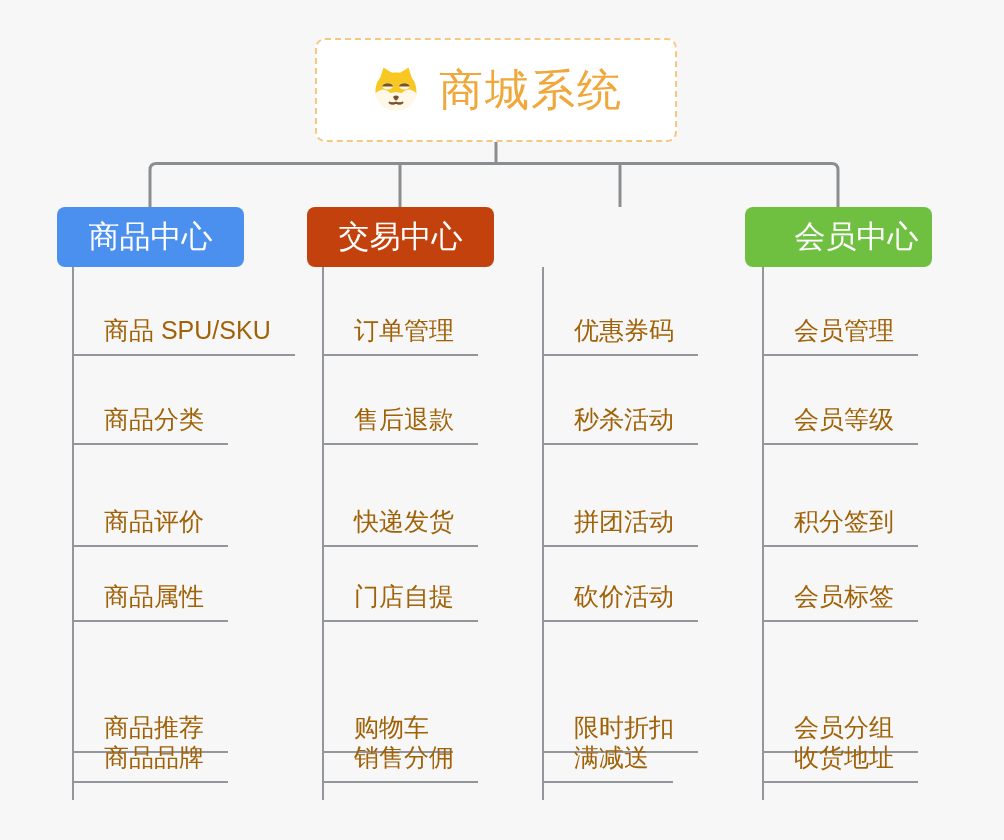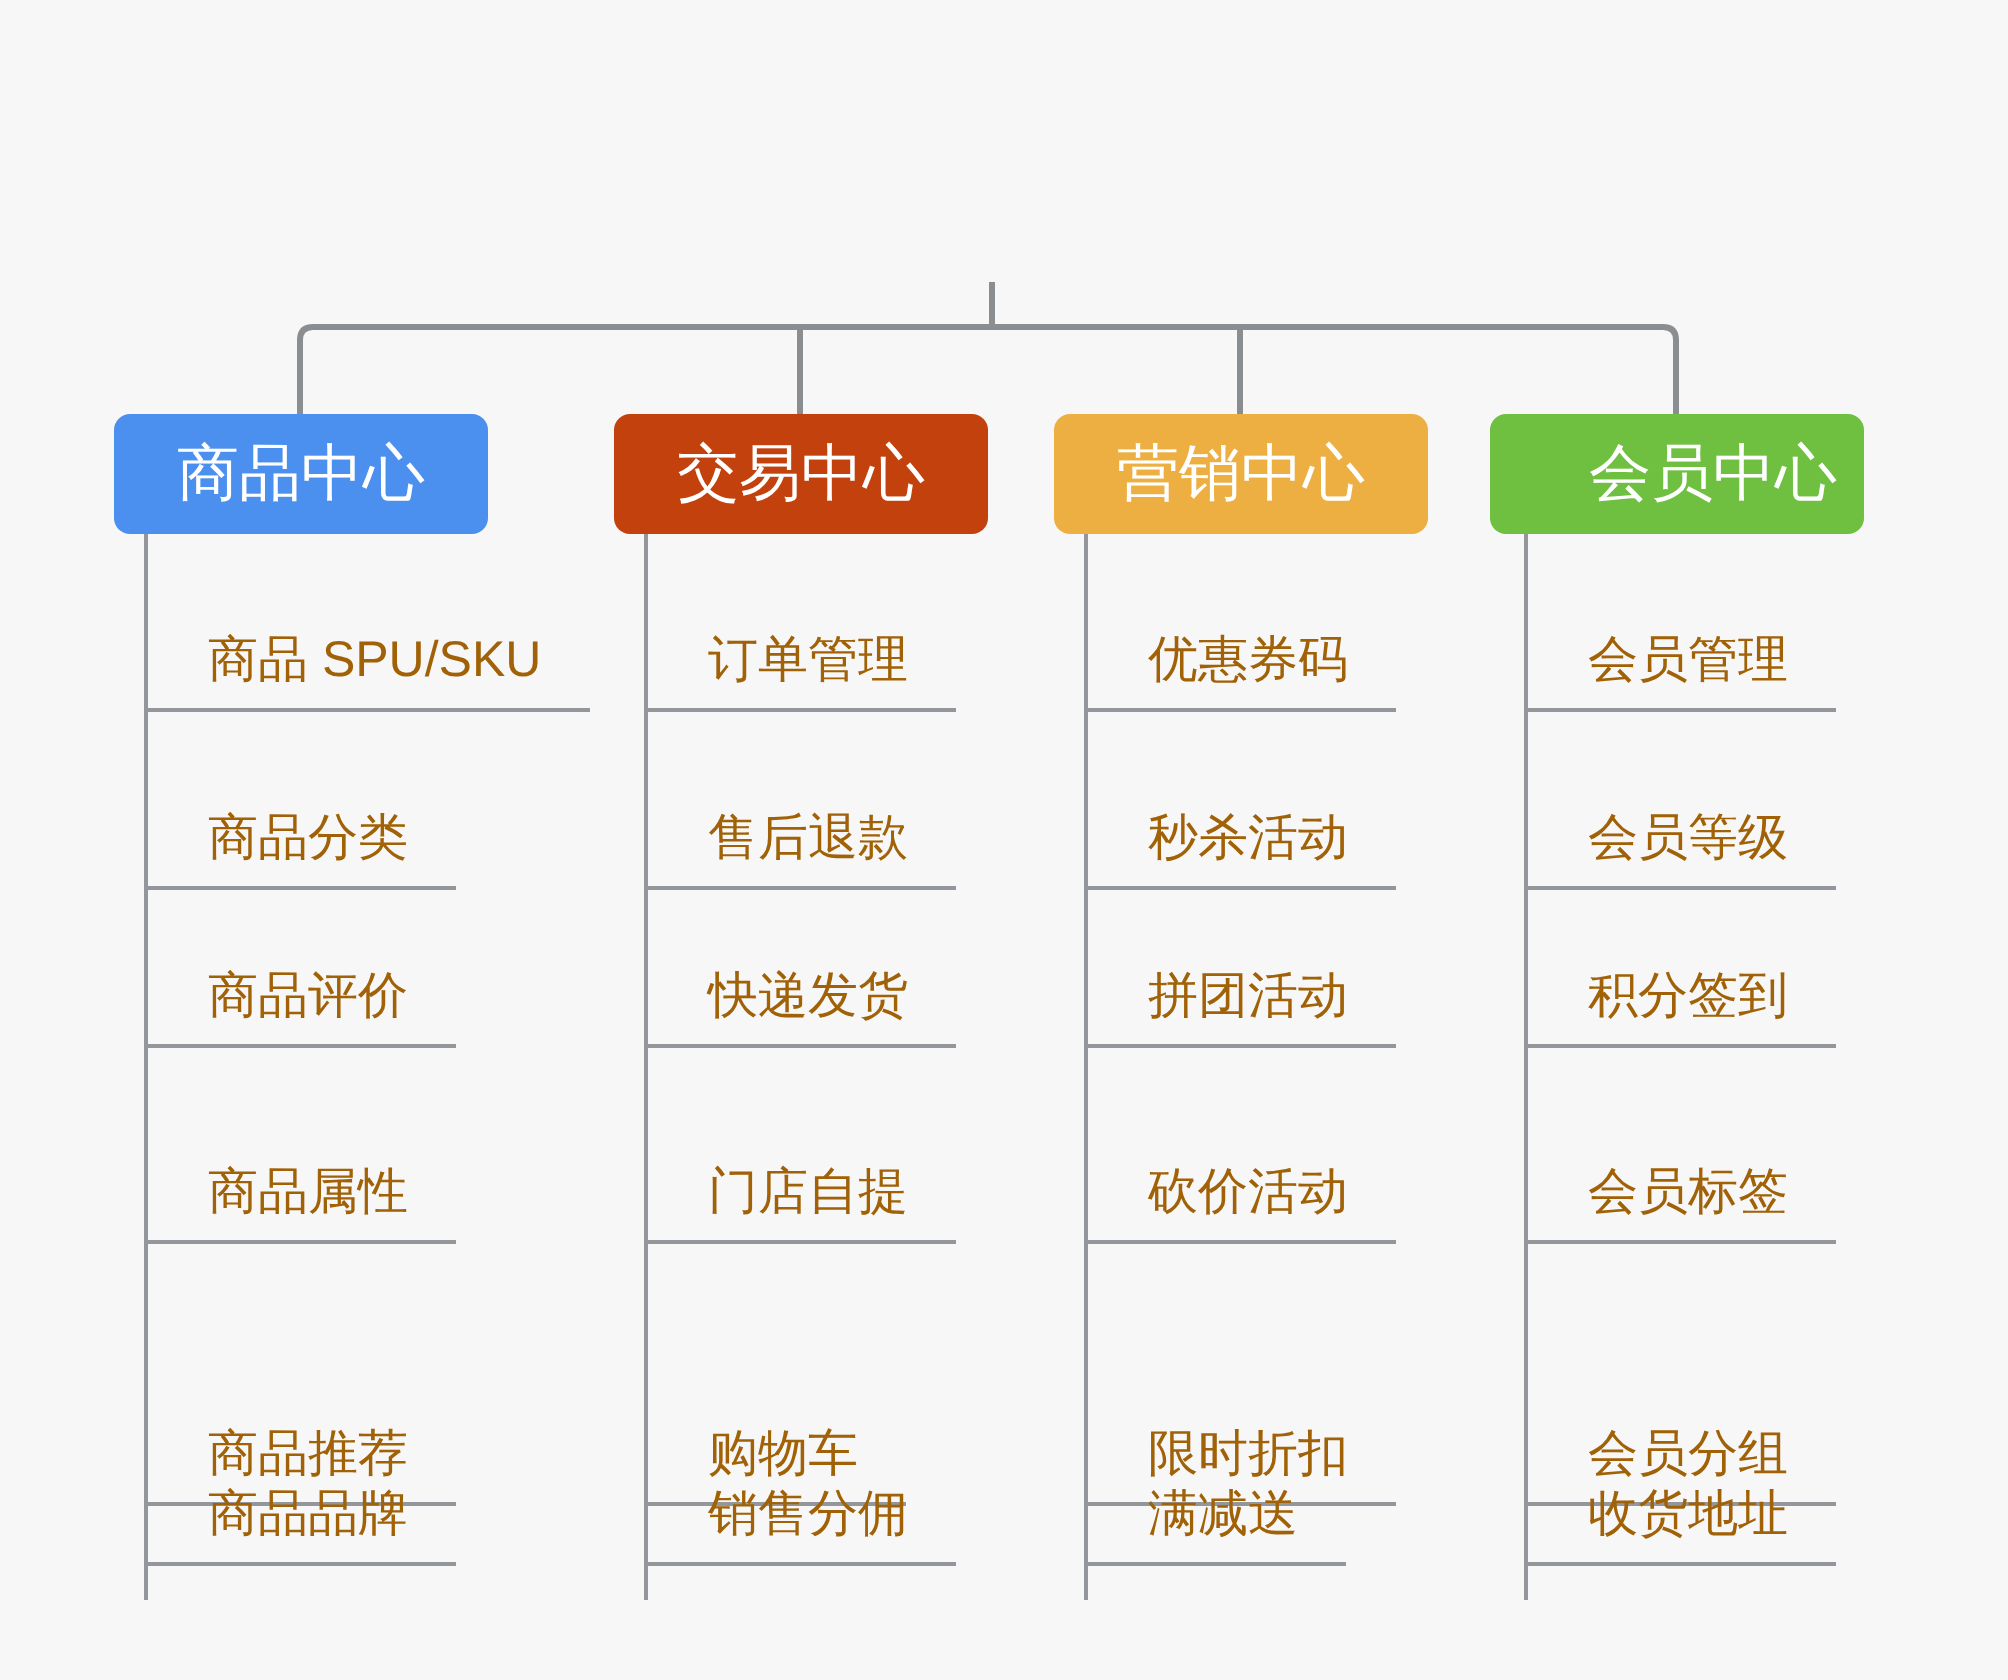--- a/index.html
+++ b/index.html
@@ -49,46 +49,58 @@
   }
   .item {
     position:absolute; left:0;
     padding:0 24px 9px 32px;
     border-bottom:2px solid #93969a;
     font-size:25px; line-height:30px;
     color:#a16207; white-space:nowrap;
   }
   .item:nth-child(1){ top:48px; }
   .item:nth-child(2){ top:137px; }
-  .item:nth-child(3){ top:216px; }
+  .item:nth-child(3){ top:239px; }
   .item:nth-child(4){ top:314px; }
   .item:nth-child(5){ top:417px;margin-top:28px; }
   .item:nth-child(6){ top:475px; }
 </style>
 </head>
 <body>
 
 <div class="canvas" style="background-color: rgb(247, 247, 248);">
 
   <svg class="connectors" viewBox="0 0 1004 840" fill="none" stroke="#8b8e91" stroke-width="3">
     <path d="M496 141 L496 163.5"></path>
     <path d="M150 207 V170 Q150 163.5 156.5 163.5 H831.5 Q838 163.5 838 170 V207"></path>
     <path d="M400 207 V163.5"></path>
     <path d="M620 207 V163.5"></path>
   </svg>
 
+  <div class="root-node" style="border-color: rgb(246, 199, 127);">
+    <svg class="dog-icon" viewBox="0 0 64 60">
+      <path d="M12 19 L17 3 L28 10 Z" fill="#f8c722"></path>
+      <path d="M52 19 L47 3 L36 10 Z" fill="#f8c722"></path>
+      <ellipse cx="32" cy="32" rx="25" ry="23" fill="#fff8e8"></ellipse>
+      <path d="M7.5 34 C7 14 19 9 32 9 C45 9 57 14 56.5 34 C50 27 44 29 40.5 32.5 C38 35 35 32.5 32 32.5 C29 32.5 26 35 23.5 32.5 C20 29 14 27 7.5 34 Z" fill="#f8c722"></path>
+      <ellipse cx="22" cy="25.5" rx="6.5" ry="4" fill="#fff6dc"></ellipse>
+      <path d="M15.5 25.8 a6.5 4 0 0 1 13 0 z" fill="#7c5022"></path>
+      <ellipse cx="42" cy="25.5" rx="6.5" ry="4" fill="#fff6dc"></ellipse>
+      <path d="M35.5 25.8 a6.5 4 0 0 1 13 0 z" fill="#7c5022"></path>
+      <path d="M28.5 38 q3.5 -3 7 0 q-1.7 4.5 -3.5 4.5 q-1.8 0 -3.5 -4.5 z" fill="#7c5022"></path>
+      <path d="M24 45 q4 3.5 8 0 M32 45 q4 3.5 8 0" stroke="#7c5022" stroke-width="2" stroke-linecap="round"></path>
+    </svg>
+    <span class="root-title" style="color: rgb(240, 168, 60);">商城系统</span>
+  </div>
 
   <div class="branch branch-0" style="background-color: rgb(75, 143, 239);">
     <span>商品中心</span>
   </div>
   <div class="branch branch-1" style="background-color: #c2410c;">
     <span>交易中心</span>
-  </div>
-  <div class="branch branch-2" style="background-color: rgb(237, 175, 66);">
-    <span>营销中心</span>
   </div>
   <div class="branch branch-3" style="background-color: rgb(111, 191, 64);">
     <span>会员中心</span>
   </div>
 
   <div class="column col-0">
     <div class="item">商品 SPU/SKU</div>
     <div class="item">商品分类</div>
     <div class="item">商品评价</div>
     <div class="item">商品属性</div>

